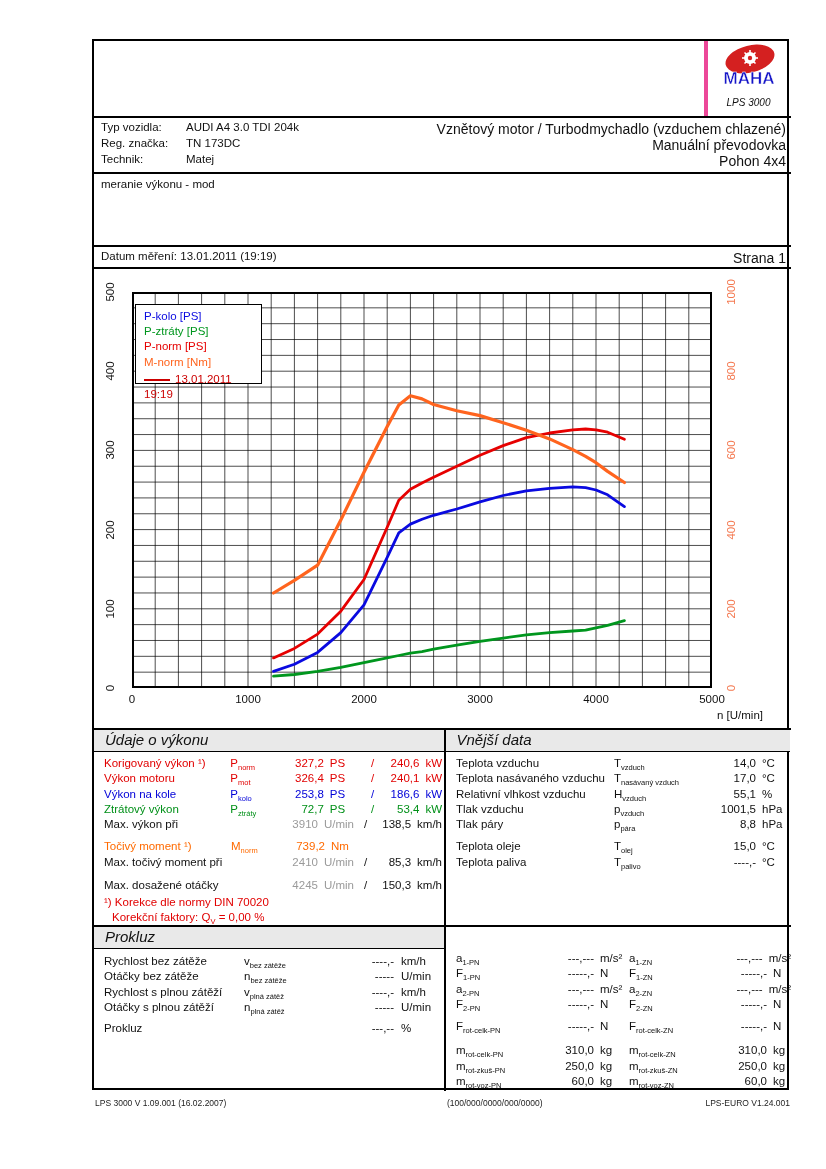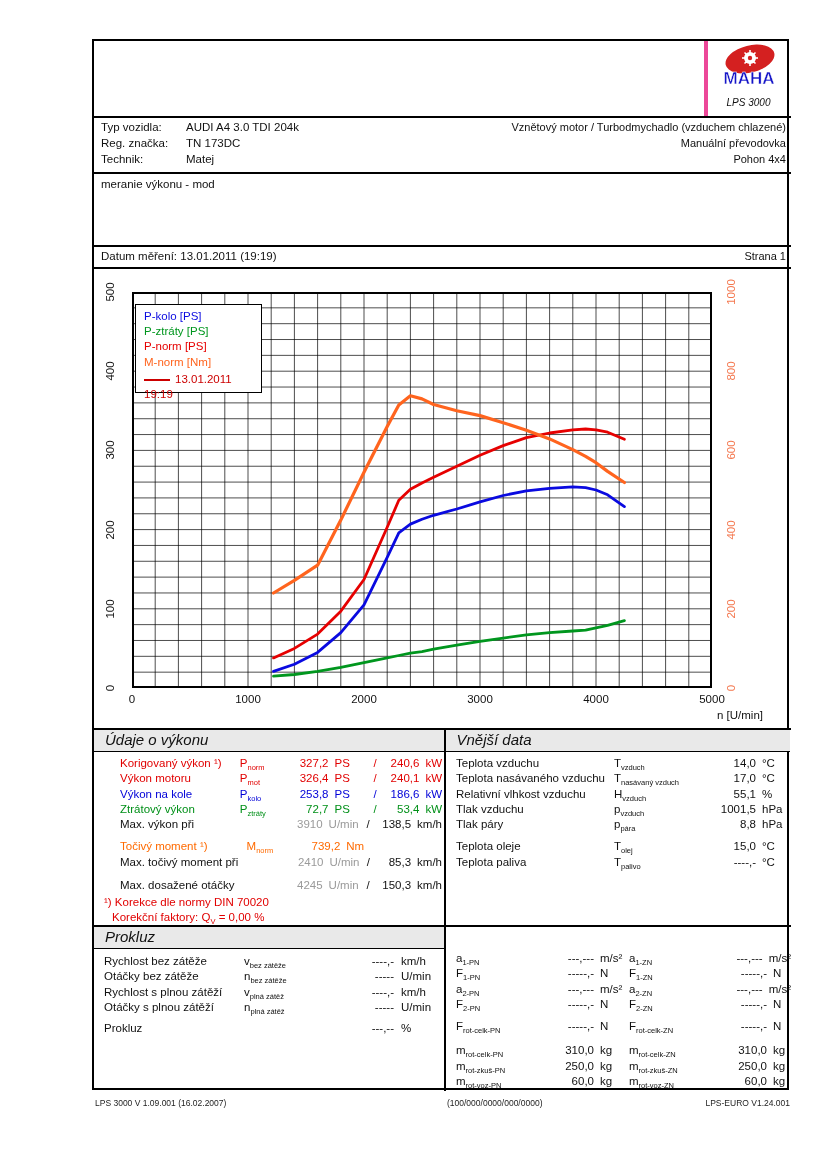--- a/index.html
+++ b/index.html
@@ -7,36 +7,36 @@
         font-family:"Liberation Sans",sans-serif;color:#111;overflow:hidden;}
   .abs{position:absolute;}
   .hline{position:absolute;background:#000;height:2px;}
   .hline.thin{height:1.5px;}
   .vline{position:absolute;background:#000;width:1.5px;}
   .outer{position:absolute;left:92px;top:39px;width:697px;height:1051px;border:2px solid #000;box-sizing:border-box;}
   .logo-box{position:absolute;left:704px;top:41px;width:85px;height:75px;border-left:4px solid #ec4899;box-sizing:border-box;text-align:center;}
   .logo-sub{font-style:italic;font-size:10px;margin-top:2px;}
   .hdr-label{position:absolute;font-size:11.5px;}
   .hdr-val{position:absolute;font-size:11.5px;}
-  .hdr-right{position:absolute;right:40px;font-size:11px;text-align:right;}
+  .hdr-right{position:absolute;right:40px;font-size:14px;text-align:right;}
   .sec-title{position:absolute;height:22px;background:#e9e9e9;border-bottom:1.5px solid #000;box-sizing:border-box;
              font-style:italic;font-size:15px;line-height:20px;padding-left:11px;}
   .tick{position:absolute;font-size:11.5px;transform:translate(-50%,-50%) rotate(-90deg);white-space:nowrap;}
   .xtick{position:absolute;font-size:11.5px;transform:translateX(-50%);white-space:nowrap;}
   .orange-t{color:#f4774e;}
-  .legend{position:absolute;left:135px;top:304px;width:127px;height:89px;border:1.5px solid #000;background:#fff;
+  .legend{position:absolute;left:135px;top:304px;width:127px;height:80px;border:1.5px solid #000;background:#fff;
           box-sizing:border-box;padding:4px 0 0 8px;font-size:11.5px;line-height:15.2px;z-index:5;}
   .legend-run{color:#cc0000;margin-top:2px;}
   .legend-run .dash{display:inline-block;width:26px;height:0;border-top:2px solid #cc0000;vertical-align:middle;margin-right:5px;}
   .drow{display:flex;height:15.3px;font-size:11.5px;white-space:nowrap;align-items:baseline;}
   .drow span{display:inline-block;}
   sub{font-size:7.5px;}
   .red{color:#e10000;} .blue{color:#0000d8;} .green{color:#009018;} .orange{color:#ff6a00;} .gray{color:#9a9a9a;}
   
-  .udaje .c-label{width:127px;margin-left:16px;} .udaje .c-sym{width:57px;} .udaje .c-v1{width:37px;text-align:right;}
+  .udaje .c-label{width:127px;} .udaje .c-sym{width:57px;} .udaje .c-v1{width:37px;text-align:right;}
   .udaje .c-u1{width:36px;padding-left:6px;} .udaje .c-sl{width:14px;text-align:center;}
   .udaje .c-v2{width:40px;text-align:right;} .udaje .c-u2{padding-left:6px;}
   .vnejsi .c-label{width:158px;} .vnejsi .c-sym{width:92px;} .vnejsi .c-v1{width:50px;text-align:right;} .vnejsi .c-u1{padding-left:6px;}
   .prokluz .c-label{width:140px;} .prokluz .c-sym{width:94px;} .prokluz .c-v1{width:56px;text-align:right;} .prokluz .c-u1{padding-left:7px;}
   .rot .c-sym{width:86px;} .rot .c-v1{width:52px;text-align:right;} .rot .c-u1{padding-left:6px;}
   .fnote{position:absolute;font-size:11.5px;white-space:nowrap;}
   .footer{position:absolute;top:1098px;font-size:8.5px;color:#222;}
 </style>
 </head>
 <body>

